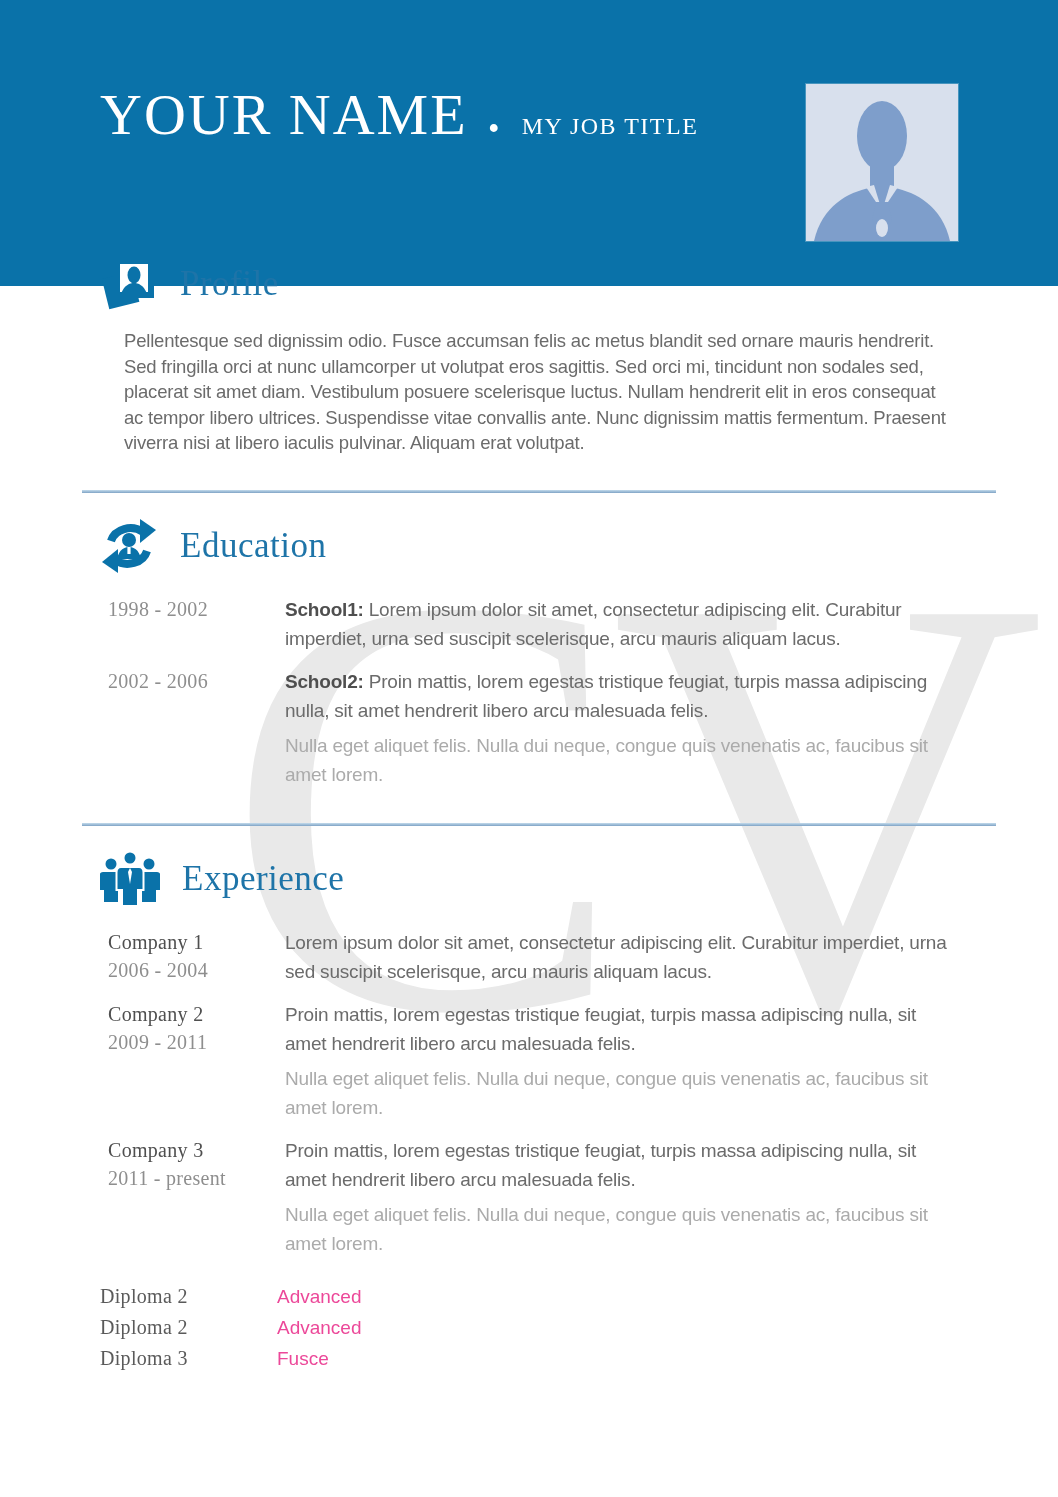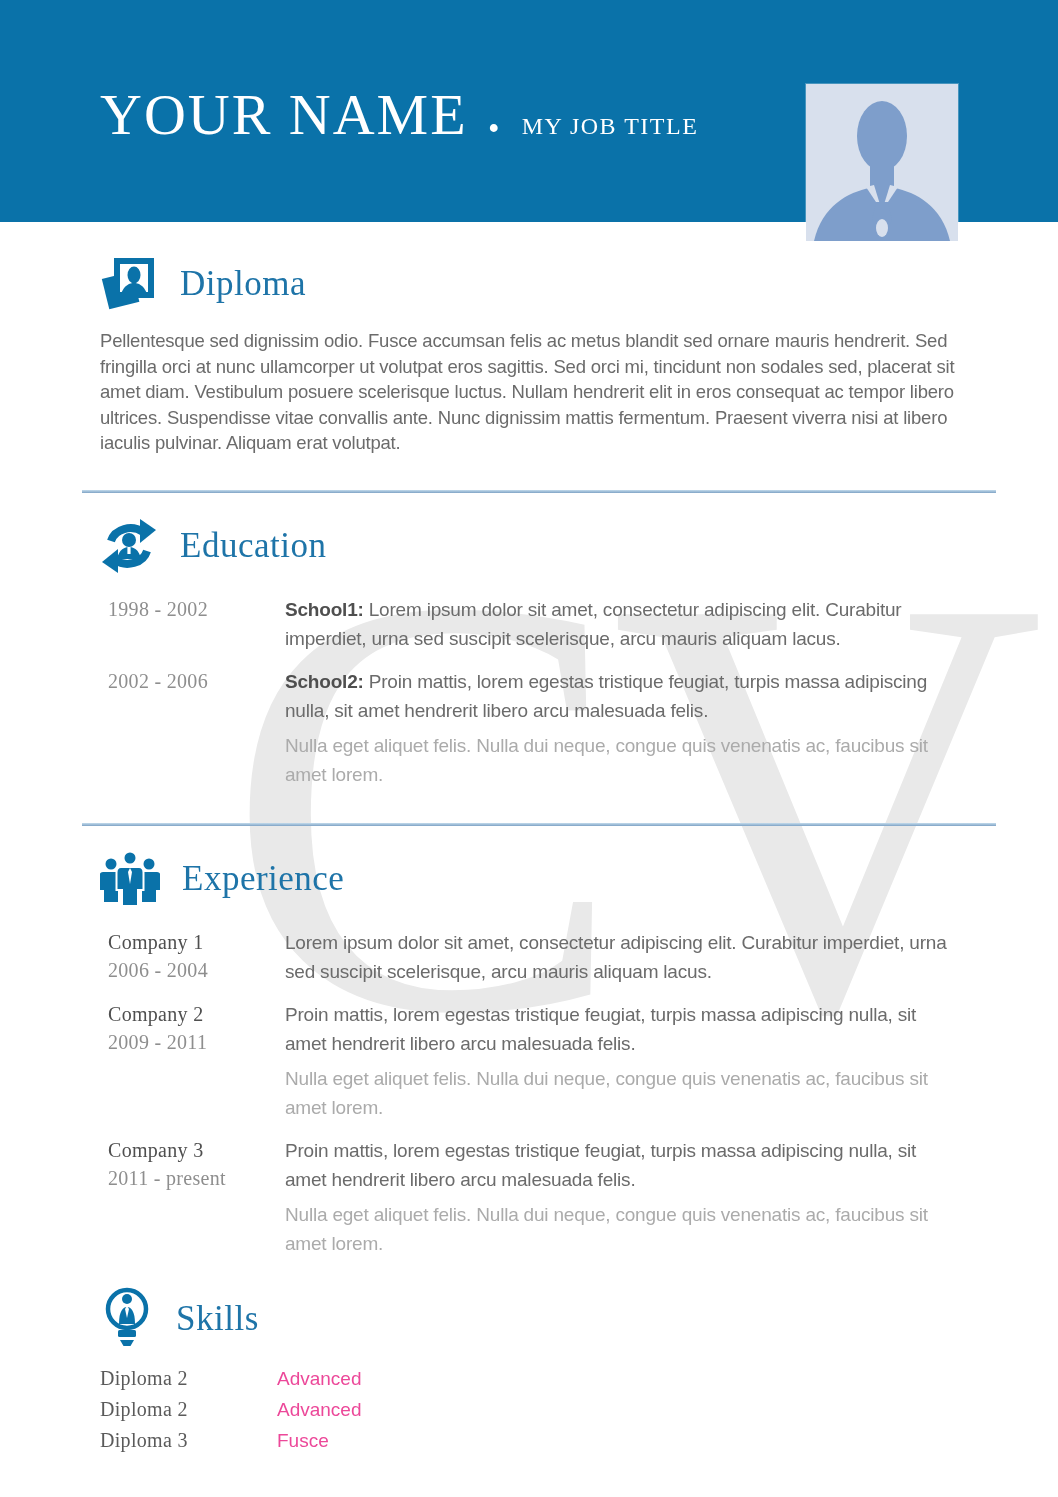--- a/index.html
+++ b/index.html
@@ -17,21 +17,21 @@
   }
   
   .watermark{
     position:absolute; left:225px; top:505px; z-index:1;
     font-family:"Liberation Serif","DejaVu Serif",serif;
     font-size:600px; line-height:1; letter-spacing:-14px;
     color:var(--watermark); user-select:none;
   }
   
   .header{
-    position:absolute; top:0; left:0; width:100%; height:222px;
+    position:absolute; top:0; left:0; width:100%; height:286px;
     background:var(--header-bg); z-index:2; color:#fff;
     font-family:"Liberation Serif","DejaVu Serif",serif;
   }
   .name-row{position:absolute; left:100px; top:86px; white-space:nowrap;}
   .name{font-size:58px; line-height:1; letter-spacing:2px;}
   .name-dot{font-size:48px; font-weight:bold; margin-left:16px; vertical-align:2px;}
   .job-title{font-size:24px; letter-spacing:1.5px; margin-left:18px;}
   .contact-row{position:absolute; left:100px; top:168px; font-size:20px; letter-spacing:0.3px;}
   .contact-sep{margin:0 24px;}
   
@@ -47,21 +47,21 @@
   .sec-title{
     font-family:"Liberation Serif","DejaVu Serif",serif; font-weight:400;
     font-size:35px; color:var(--heading); letter-spacing:0.5px;
   }
   .sec-icon{flex:0 0 auto; display:flex;}
   .ic-fill{fill:var(--accent);} .ic-stroke{stroke:var(--accent); fill:none;}
   .ic-bg{fill:#fff;}
   .section-profile{margin-top:34px;}
   .profile-text{
     margin-top:16px; font-size:18.5px; line-height:25.5px;
-    letter-spacing:-0.2px; color:var(--body);
+    letter-spacing:-0.2px; color:var(--body);margin-left:24px;
   }
   .divider{
     height:3px; margin:34px -38px 0 -18px;
     background:linear-gradient(#C3DBEC,#7FA3C5);
   }
   .section-education,.section-experience{margin-top:24px;}
   .entries{margin-top:20px;margin-left:8px;}
   .entry{display:grid; grid-template-columns:177px 1fr; margin-bottom:14px;}
   .entry-period,.company{
     font-family:"Liberation Serif","DejaVu Serif",serif; font-size:20px;
@@ -114,21 +114,21 @@
       <div class="sec-head">
         <span class="sec-icon">
           <svg width="58" height="56" viewBox="0 0 58 56">
             <rect class="ic-fill" x="5" y="19" width="31" height="31" transform="rotate(-14 20 34)"></rect>
             <rect class="ic-bg" x="15" y="3" width="38" height="38"></rect>
             <rect class="ic-stroke" x="17" y="5" width="34" height="34" stroke-width="6"></rect>
             <ellipse class="ic-fill" cx="34" cy="19" rx="6.5" ry="8.5"></ellipse>
             <path class="ic-fill" d="M21 38 C24 29 30 27 34 27 C38 27 44 29 47 38 Z"></path>
           </svg>
         </span>
-        <h2 class="sec-title">Diploma</h2>
+        <h2 class="sec-title">Profile</h2>
       </div>
       <p class="profile-text">Pellentesque sed dignissim odio. Fusce accumsan felis ac metus blandit sed ornare mauris hendrerit. Sed fringilla orci at nunc ullamcorper ut volutpat eros sagittis. Sed orci mi, tincidunt non sodales sed, placerat sit amet diam. Vestibulum posuere scelerisque luctus. Nullam hendrerit elit in eros consequat ac tempor libero ultrices. Suspendisse vitae convallis ante. Nunc dignissim mattis fermentum. Praesent viverra nisi at libero iaculis pulvinar. Aliquam erat volutpat.</p>
     </section>
 
     <div class="divider"></div>
 
     <section class="section-education">
       <div class="sec-head">
         <span class="sec-icon">
           <svg width="58" height="58" viewBox="0 0 58 58">
@@ -206,33 +206,20 @@
           </div>
           <div class="entry-main">
             <p class="entry-text">Proin mattis, lorem egestas tristique feugiat, turpis massa adipiscing nulla, sit amet hendrerit libero arcu malesuada felis.</p>
             <p class="entry-note">Nulla eget aliquet felis. Nulla dui neque, congue quis venenatis ac, faucibus sit amet lorem.</p>
           </div>
         </div>
       </div>
     </section>
 
     <section class="section-skills">
-      <div class="sec-head">
-        <span class="sec-icon">
-          <svg width="54" height="66" viewBox="0 0 54 66">
-            <circle class="ic-stroke" cx="27" cy="23" r="19" stroke-width="4.5"></circle>
-            <circle class="ic-fill" cx="27" cy="13" r="5"></circle>
-            <path class="ic-fill" d="M19 38 C19 25 23 21 27 21 C31 21 35 25 35 38 Z"></path>
-            <polygon points="27,20 29,23 27,32 25,23" fill="#fff"></polygon>
-            <rect class="ic-fill" x="18" y="44" width="18" height="7" rx="1.5"></rect>
-            <path class="ic-fill" d="M20 54 h14 l-3.5 6 h-7 Z"></path>
-          </svg>
-        </span>
-        <h2 class="sec-title">Skills</h2>
-      </div>
 
       <div class="skill-rows">
         <div class="skill-row">
           <div class="skill-label">Diploma 2</div>
           <div class="skill-level">Advanced</div>
         </div>
         <div class="skill-row">
           <div class="skill-label">Diploma 2</div>
           <div class="skill-level">Advanced</div>
         </div>

